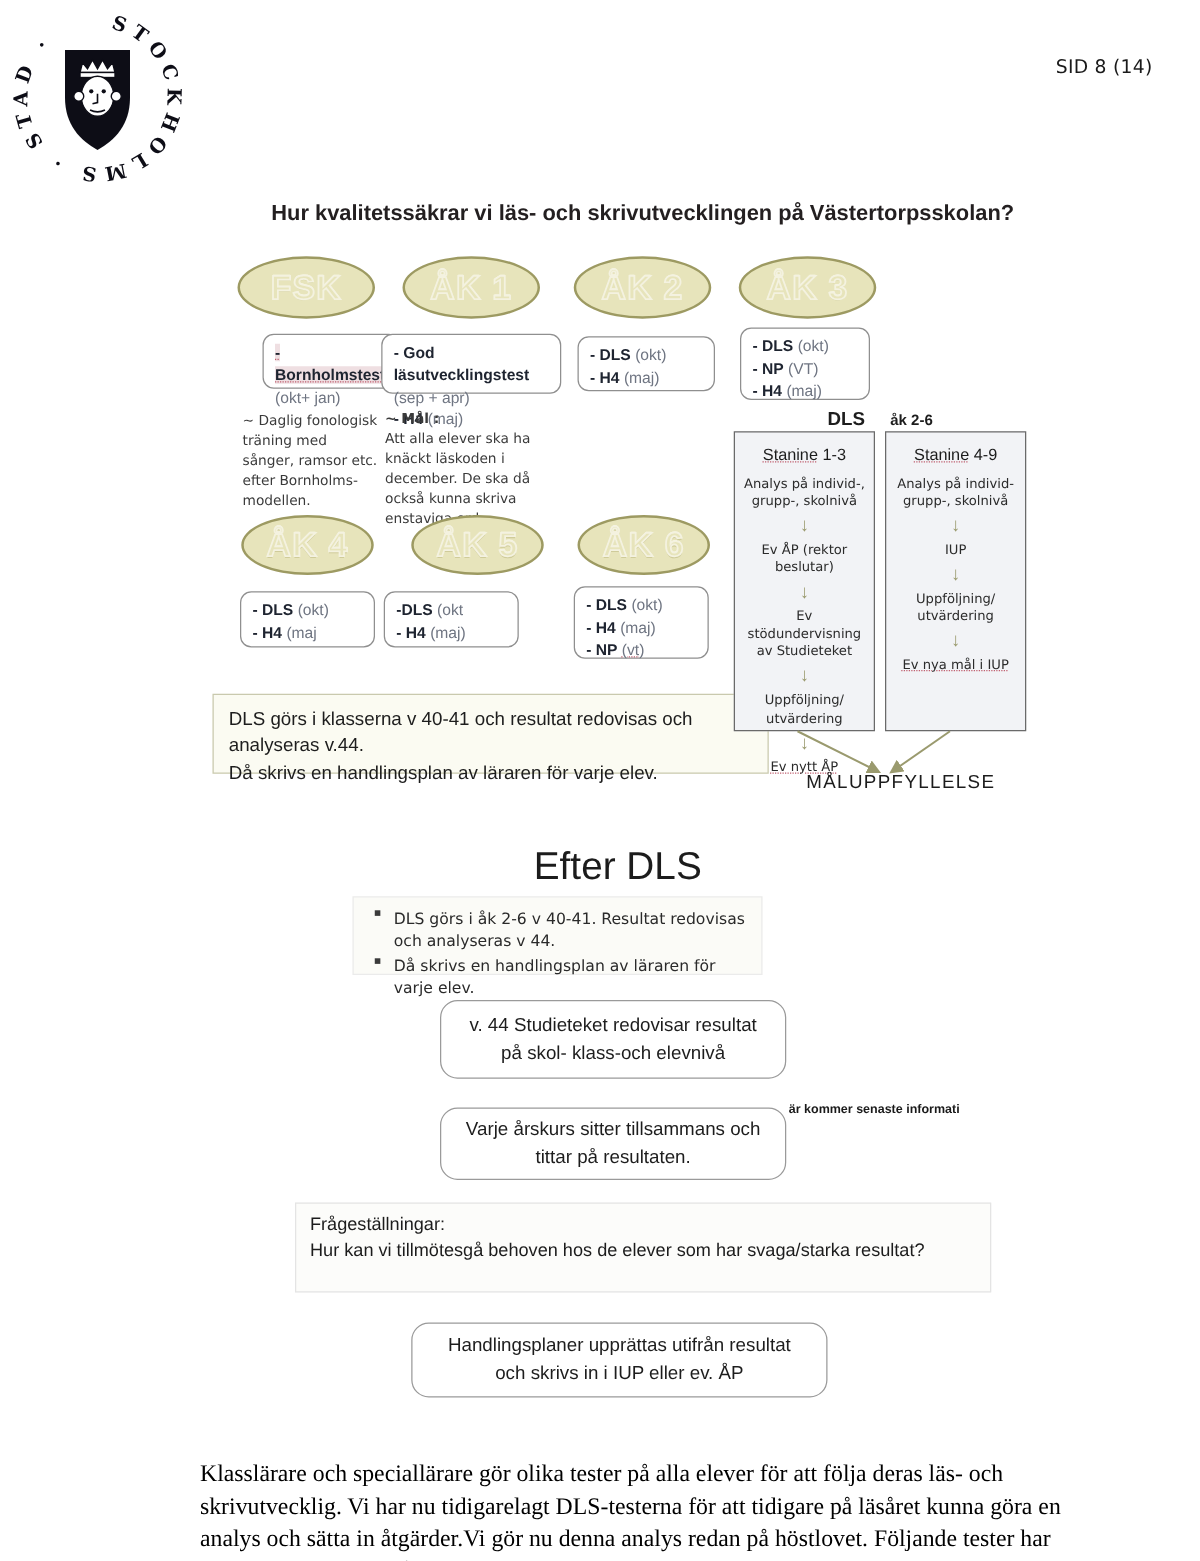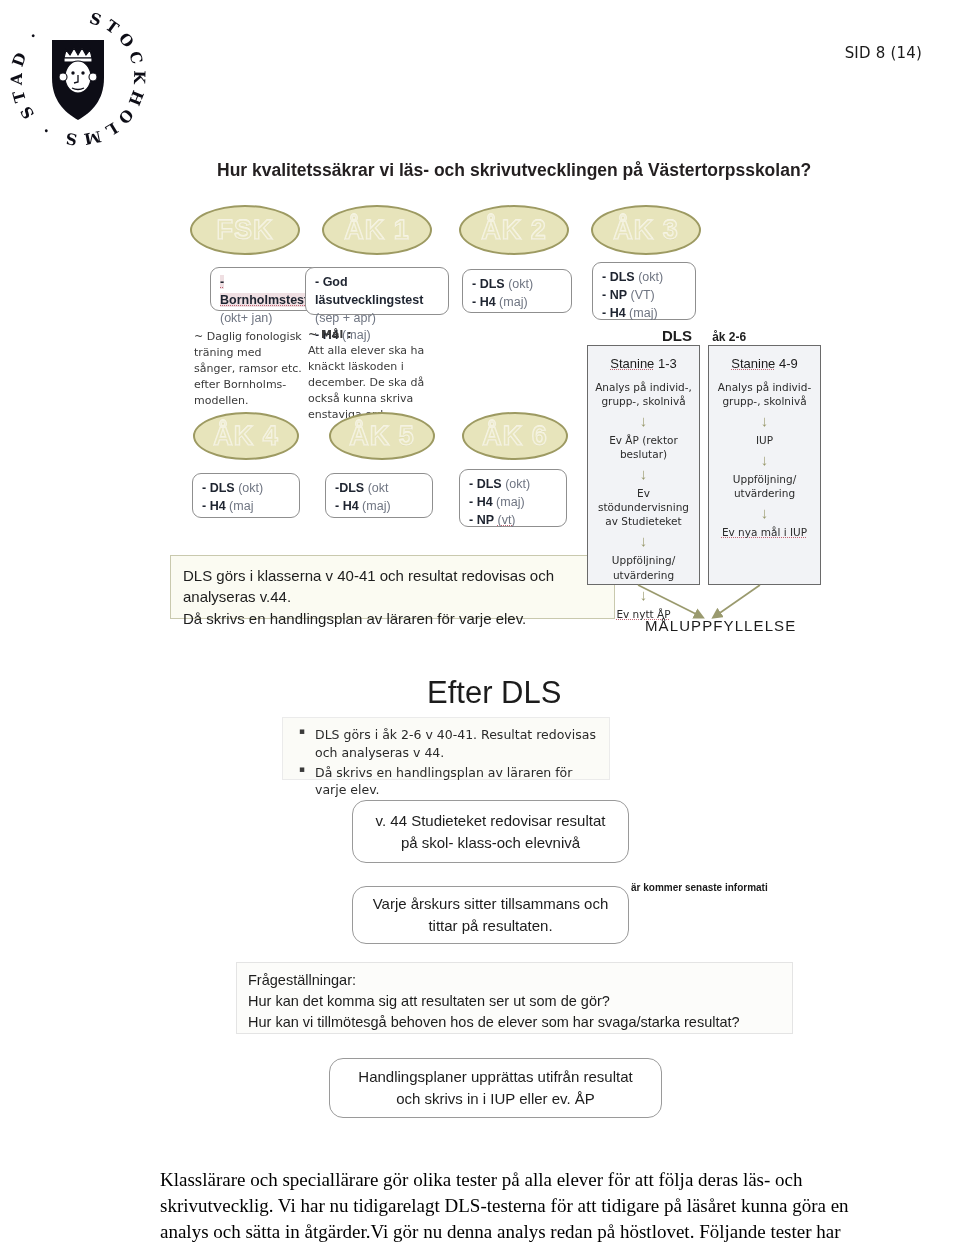--- a/index.html
+++ b/index.html
@@ -327,21 +327,21 @@
     <span>ÅK 6</span>
   </div>
 
   <div class="rbox" style="left:192px; top:473px; width:108px; height:45px;">
     <div><b>- DLS</b>
          <span class="dim">(okt)</span></div>
     <div><b>- H4</b>
          <span class="dim">(maj</span></div>
   </div>
 
-  <div class="rbox" style="left:325px; top:473px; width:108px; height:45px;">
+  <div class="rbox" style="left:307px; top:473px; width:108px; height:45px;">
     <div><b>-DLS</b>
          <span class="dim">(okt</span></div>
     <div><b>- H4</b>
          <span class="dim">(maj)</span></div>
   </div>
 
   <div class="rbox" style="left:459px; top:469px; width:108px; height:58px;">
     <div><b>- DLS</b>
          <span class="dim">(okt)</span></div>
     <div><b>- H4</b>
@@ -413,21 +413,20 @@
   <div class="round-box" style="left:352px; top:800px; width:277px; height:63px; white-space:pre-line;">v. 44 Studieteket redovisar resultat
 på skol- klass-och elevnivå</div>
 
   <div id="clipped-text" style="left:631px; top:882px; width:229px;">är kommer senaste informati</div>
 
   <div class="round-box" style="left:352px; top:886px; width:277px; height:58px; white-space:pre-line;">Varje årskurs sitter tillsammans och
 tittar på resultaten.</div>
 
   <div id="frageboxen" style="left:236px; top:962px; width:557px; height:72px;">
     <div>Frågeställningar:</div>
-    <div>Hur kan det komma sig att resultaten ser ut som de gör?</div>
     <div>Hur kan vi tillmötesgå  behoven hos de elever som har svaga/starka resultat?</div>
   </div>
 
   <div class="round-box" style="left:329px; top:1058px; width:333px; height:60px; white-space:pre-line;">Handlingsplaner upprättas utifrån resultat
 och skrivs in i  IUP eller ev.  ÅP</div>
 </div>
 
 <p id="body-paragraph">Klasslärare och speciallärare gör olika tester på alla elever för att följa deras läs- och skrivutvecklig. Vi har nu tidigarelagt DLS-testerna för att tidigare på läsåret kunna göra en analys och sätta in åtgärder.Vi gör nu denna analys redan på höstlovet. Följande tester har gjorts: DLS - läsförståelse, läshastighet, stavning,</p>
 
 </body></html>

